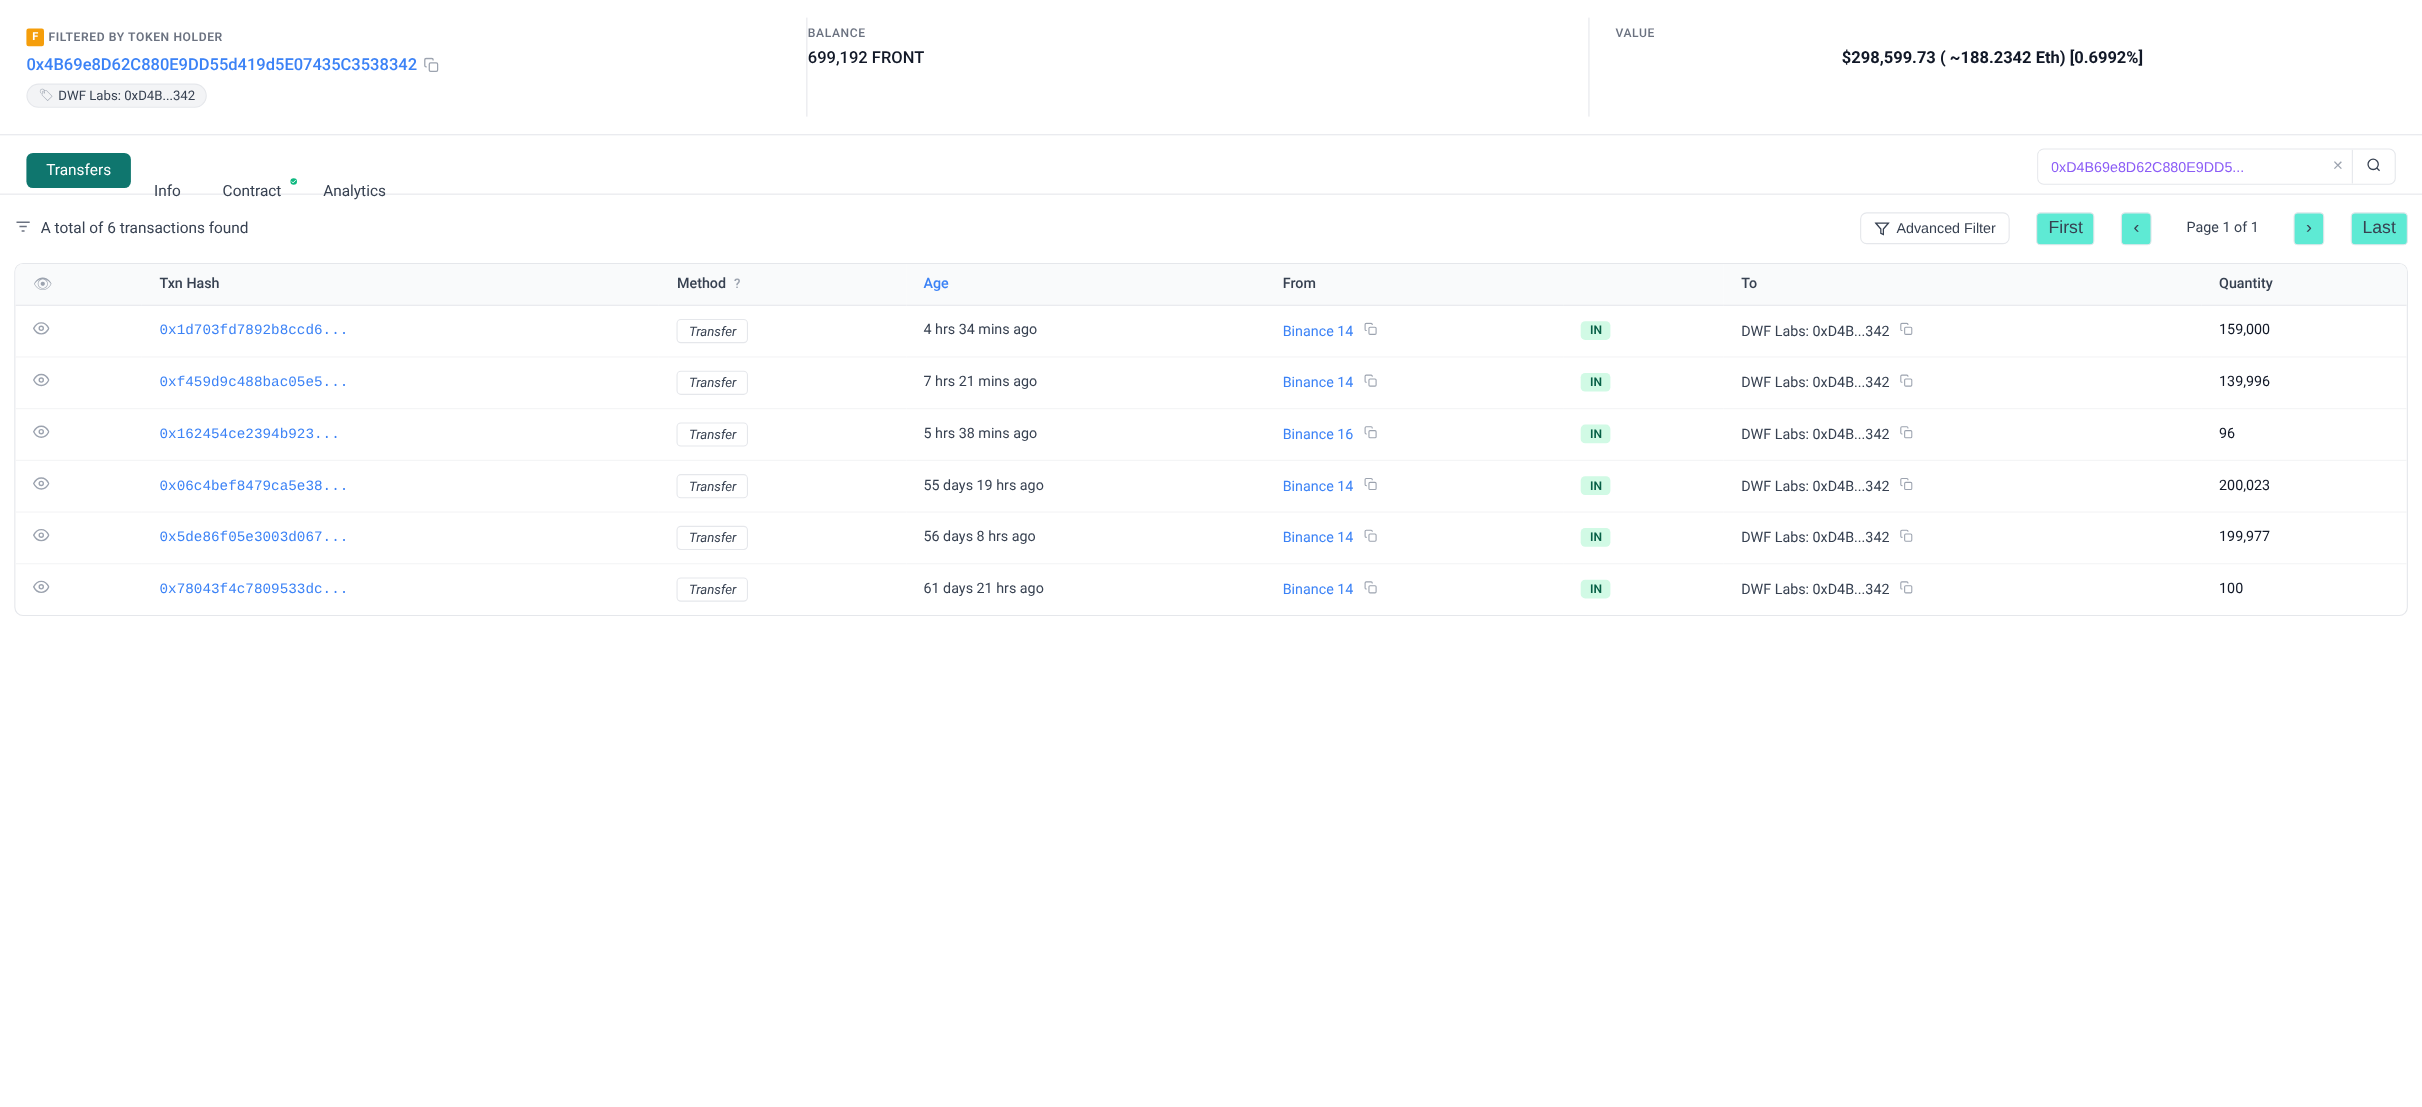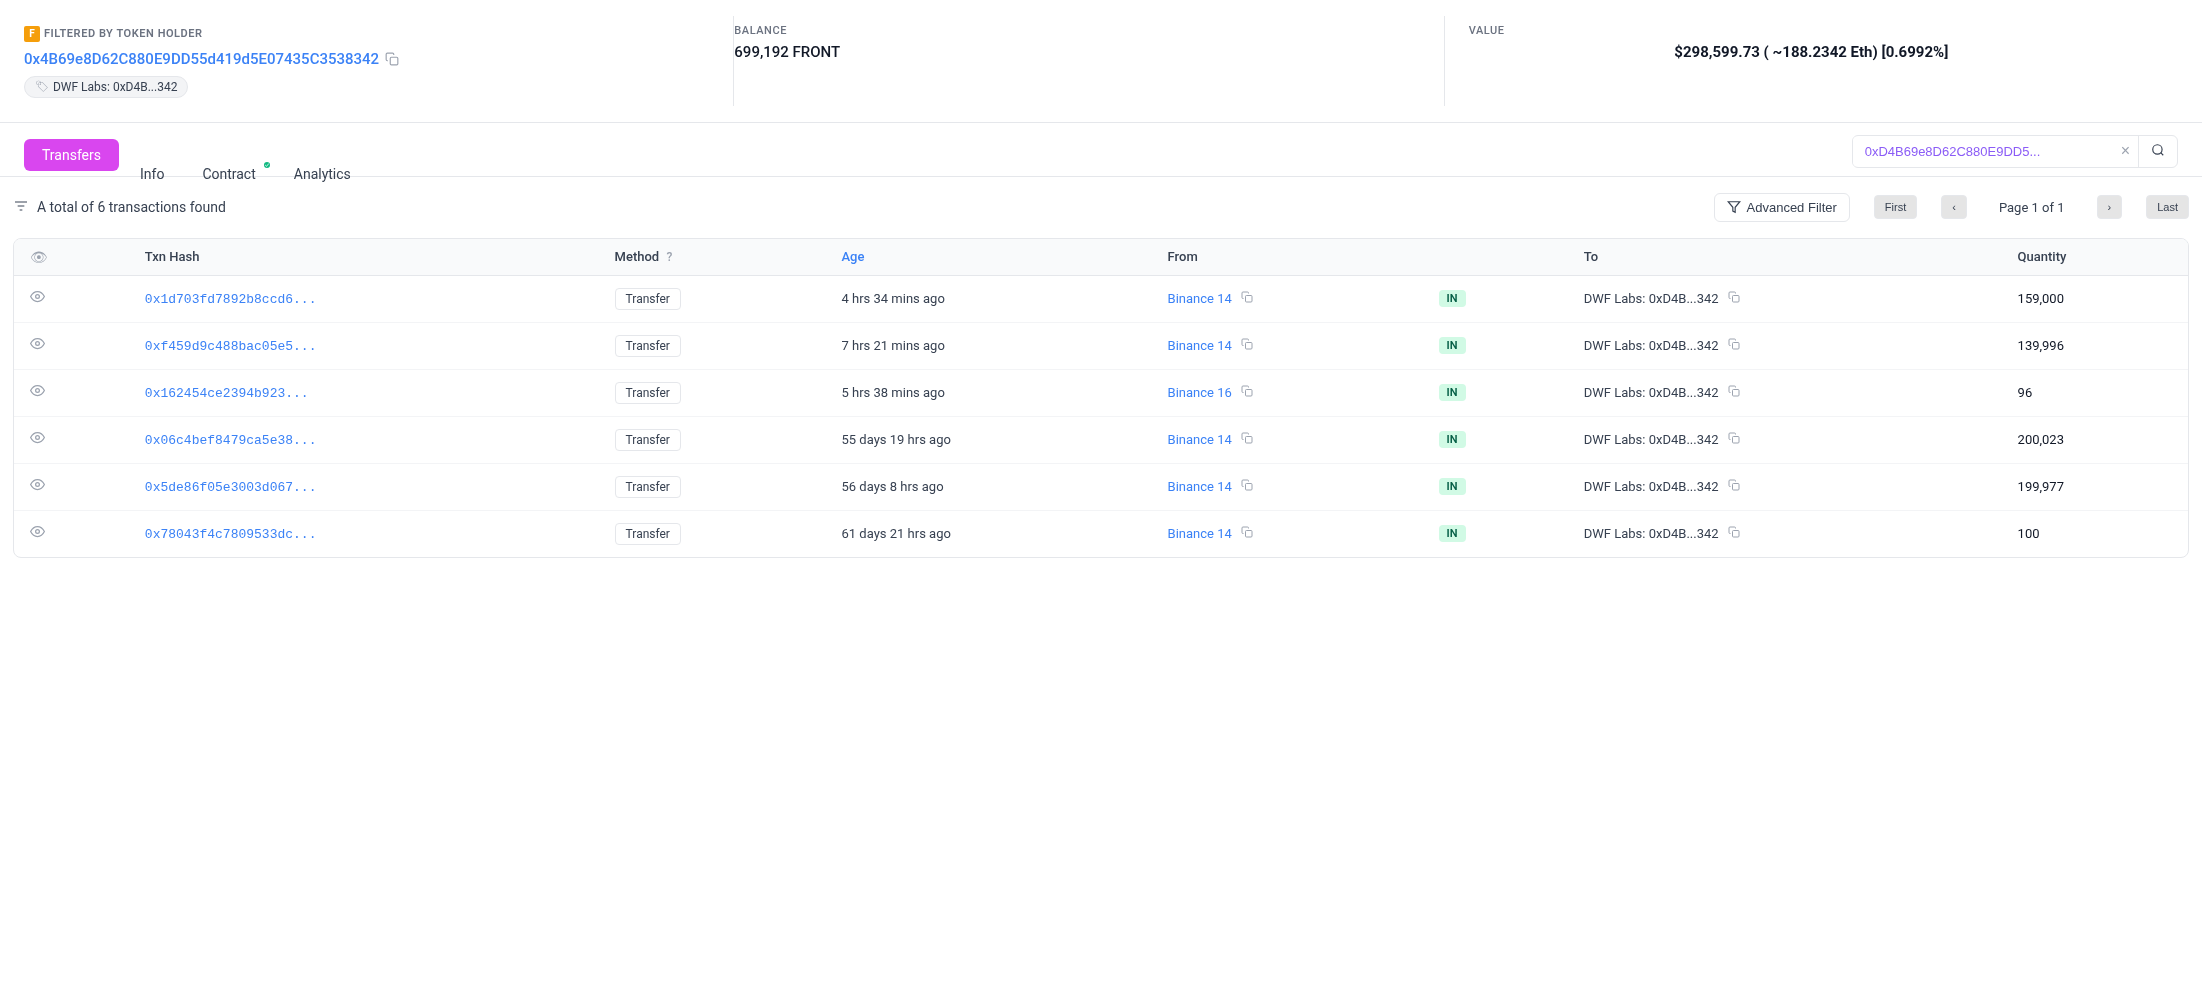--- a/index.html
+++ b/index.html
@@ -150,21 +150,21 @@
       border-color: #e5e7eb;
       border-bottom-color: #fff;
       color: #fff;
       background: #3b82f6;
       border-color: #3b82f6;
       border-radius: 6px;
       top: 0;
     }
 
     .tab.active {
-      background: #d946ef;
+      background: #0f766e;
       color: #fff;
       border-radius: 6px;
       border: none;
       padding: 8px 18px;
     }
 
     .tab-verified {
       position: relative;
     }
     .verified-dot {
@@ -263,23 +263,23 @@
       background: #fff;
       cursor: pointer;
       font-size: 13px;
       color: #374151;
     }
 
     .page-nav-btn {
       border: 1px solid #e5e7eb;
       border-radius: 4px;
       padding: 5px 10px;
-      background: #e5e5e5;
+      background: #5eead4;
       cursor: pointer;
-      font-size: 11px;
+      font-size: 16px;
       color: #374151;
     }
 
     .page-info {
       font-size: 13px;
       color: #374151;
       padding: 5px 8px;
     }
 
     
@@ -335,20 +335,21 @@
     }
 
     .method-badge {
       display: inline-block;
       border: 1px solid #e5e7eb;
       border-radius: 4px;
       padding: 3px 10px;
       font-size: 12px;
       color: #374151;
       background: #fff;
+      font-style: italic;
     }
 
     .from-link {
       color: #3b82f6;
       text-decoration: none;
     }
 
     .in-badge {
       display: inline-flex;
       align-items: center;

